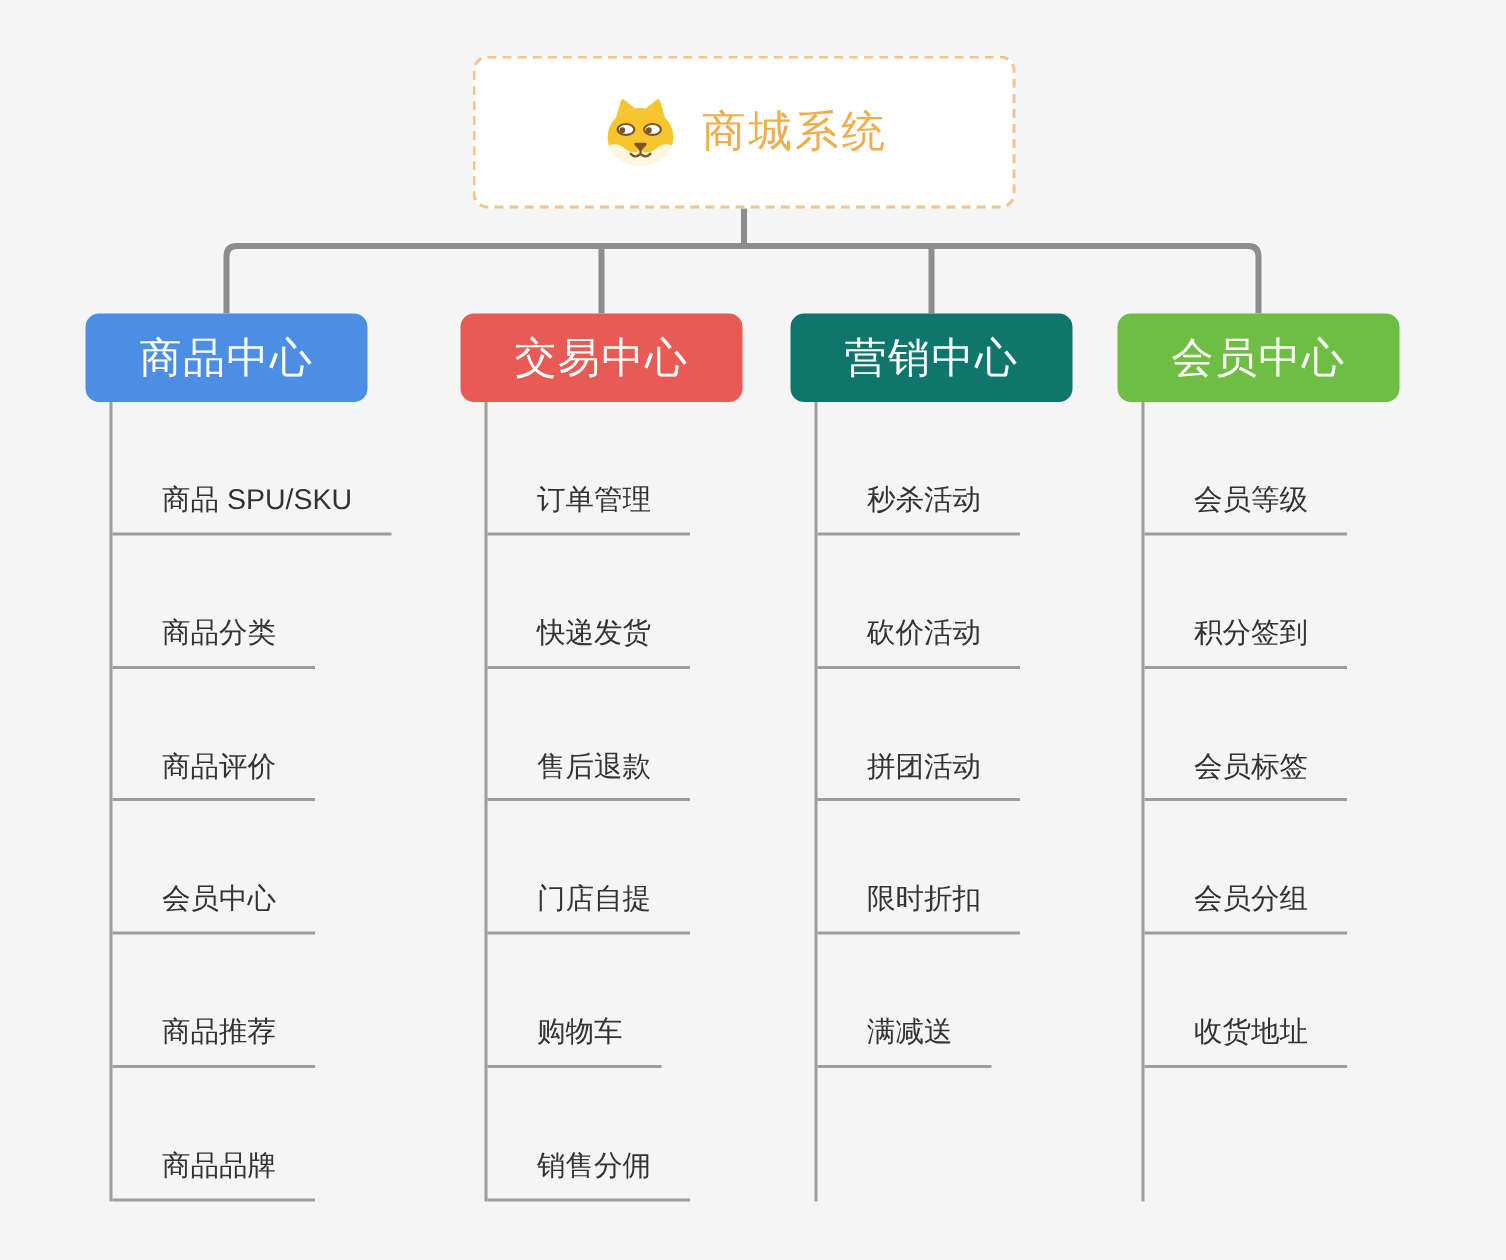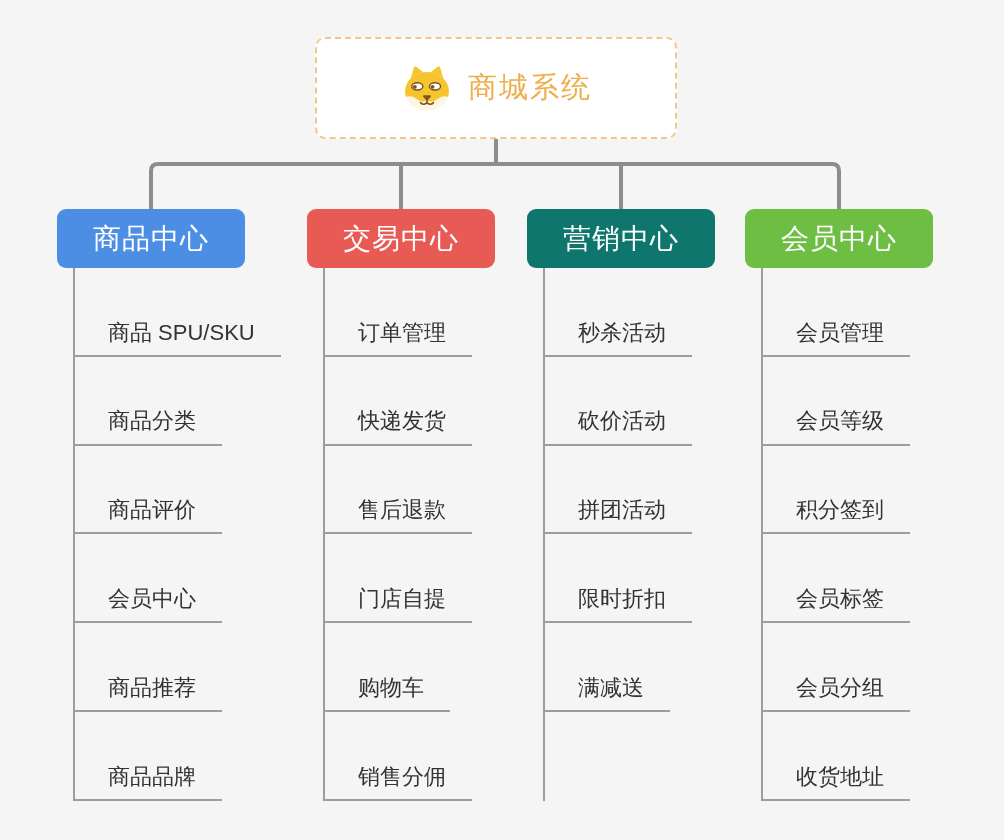--- a/index.html
+++ b/index.html
@@ -53,21 +53,21 @@
   }
   .item {
     justify-self:start;
     width:max-content;
     display:flex; align-items:flex-end;
     box-sizing:border-box;
     border-bottom:2px solid var(--leaf-line, #9d9d9d);
     padding:0 26px 10px 33px;
   }
   .item-label {
-    font-size:22px;
+    font-size:19px;
     color: var(--leaf-text, #333333);
     white-space:nowrap;
     line-height:1.1;
   }
 </style>
 </head>
 <body>
 
 <div class="stage">
 
@@ -188,23 +188,20 @@
       <span class="item-label">满减送</span>
     </div>
   </div>
     </div>
 
     <div class="branch">
       <div class="branch-header" style="background: rgb(111, 190, 68);">
         <span>会员中心</span>
       </div>
       <div class="branch-items">
-    <div class="item">
-      <span class="item-label">会员管理</span>
-    </div>
 
     <div class="item">
       <span class="item-label">会员等级</span>
     </div>
 
     <div class="item">
       <span class="item-label">积分签到</span>
     </div>
 
     <div class="item">

